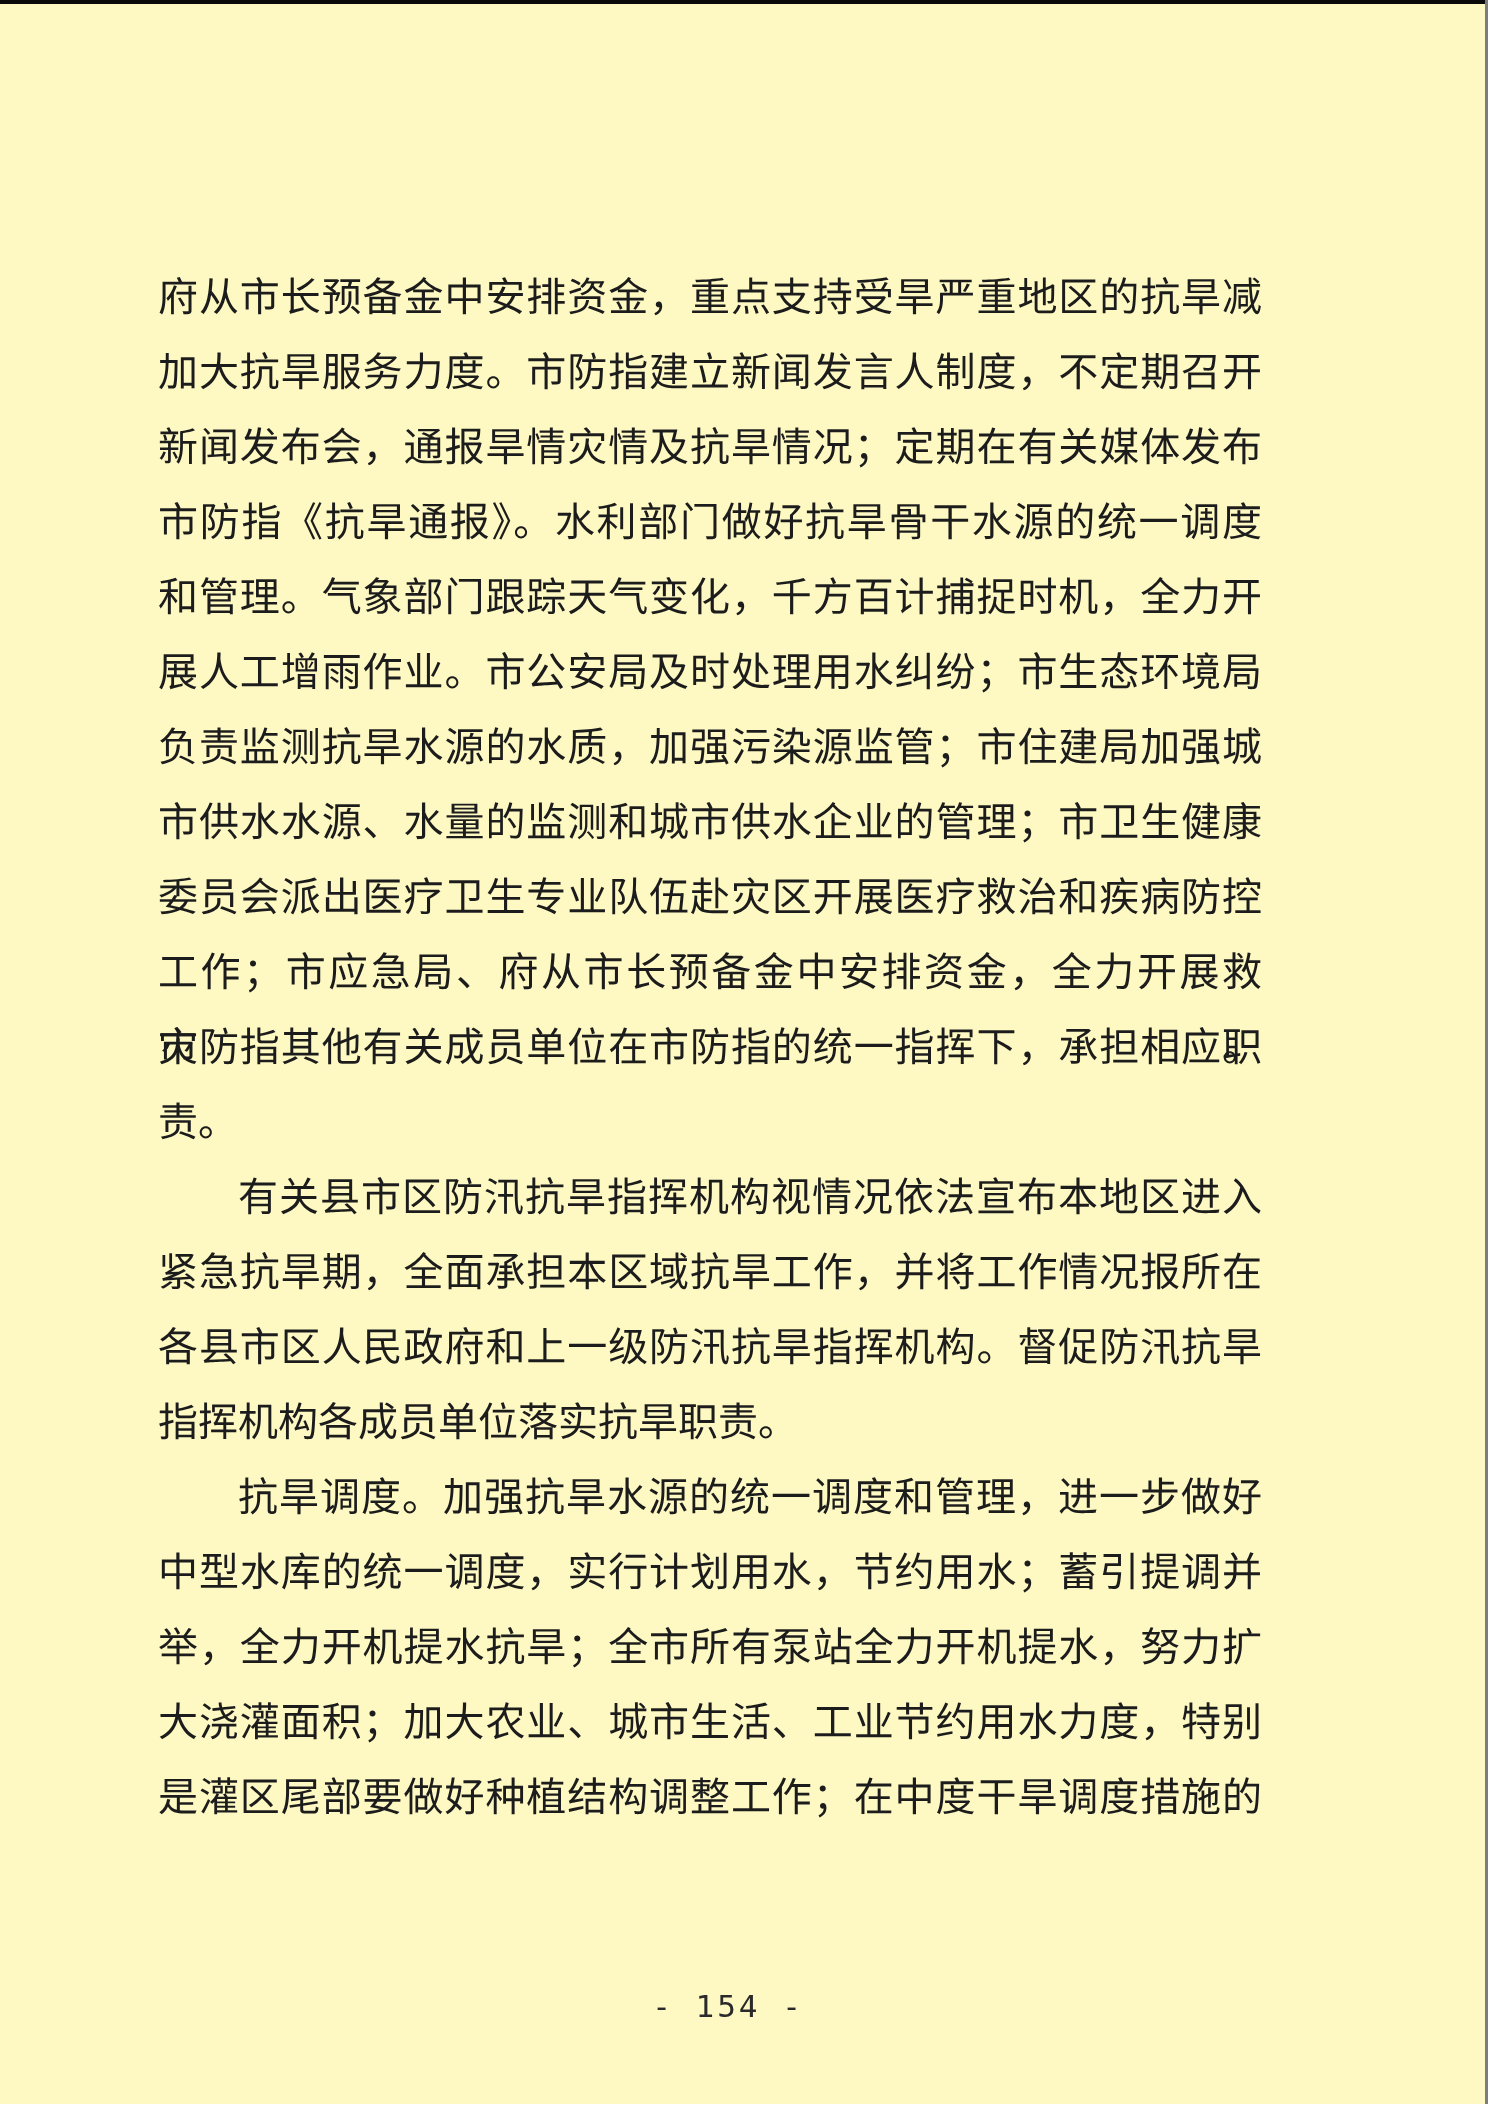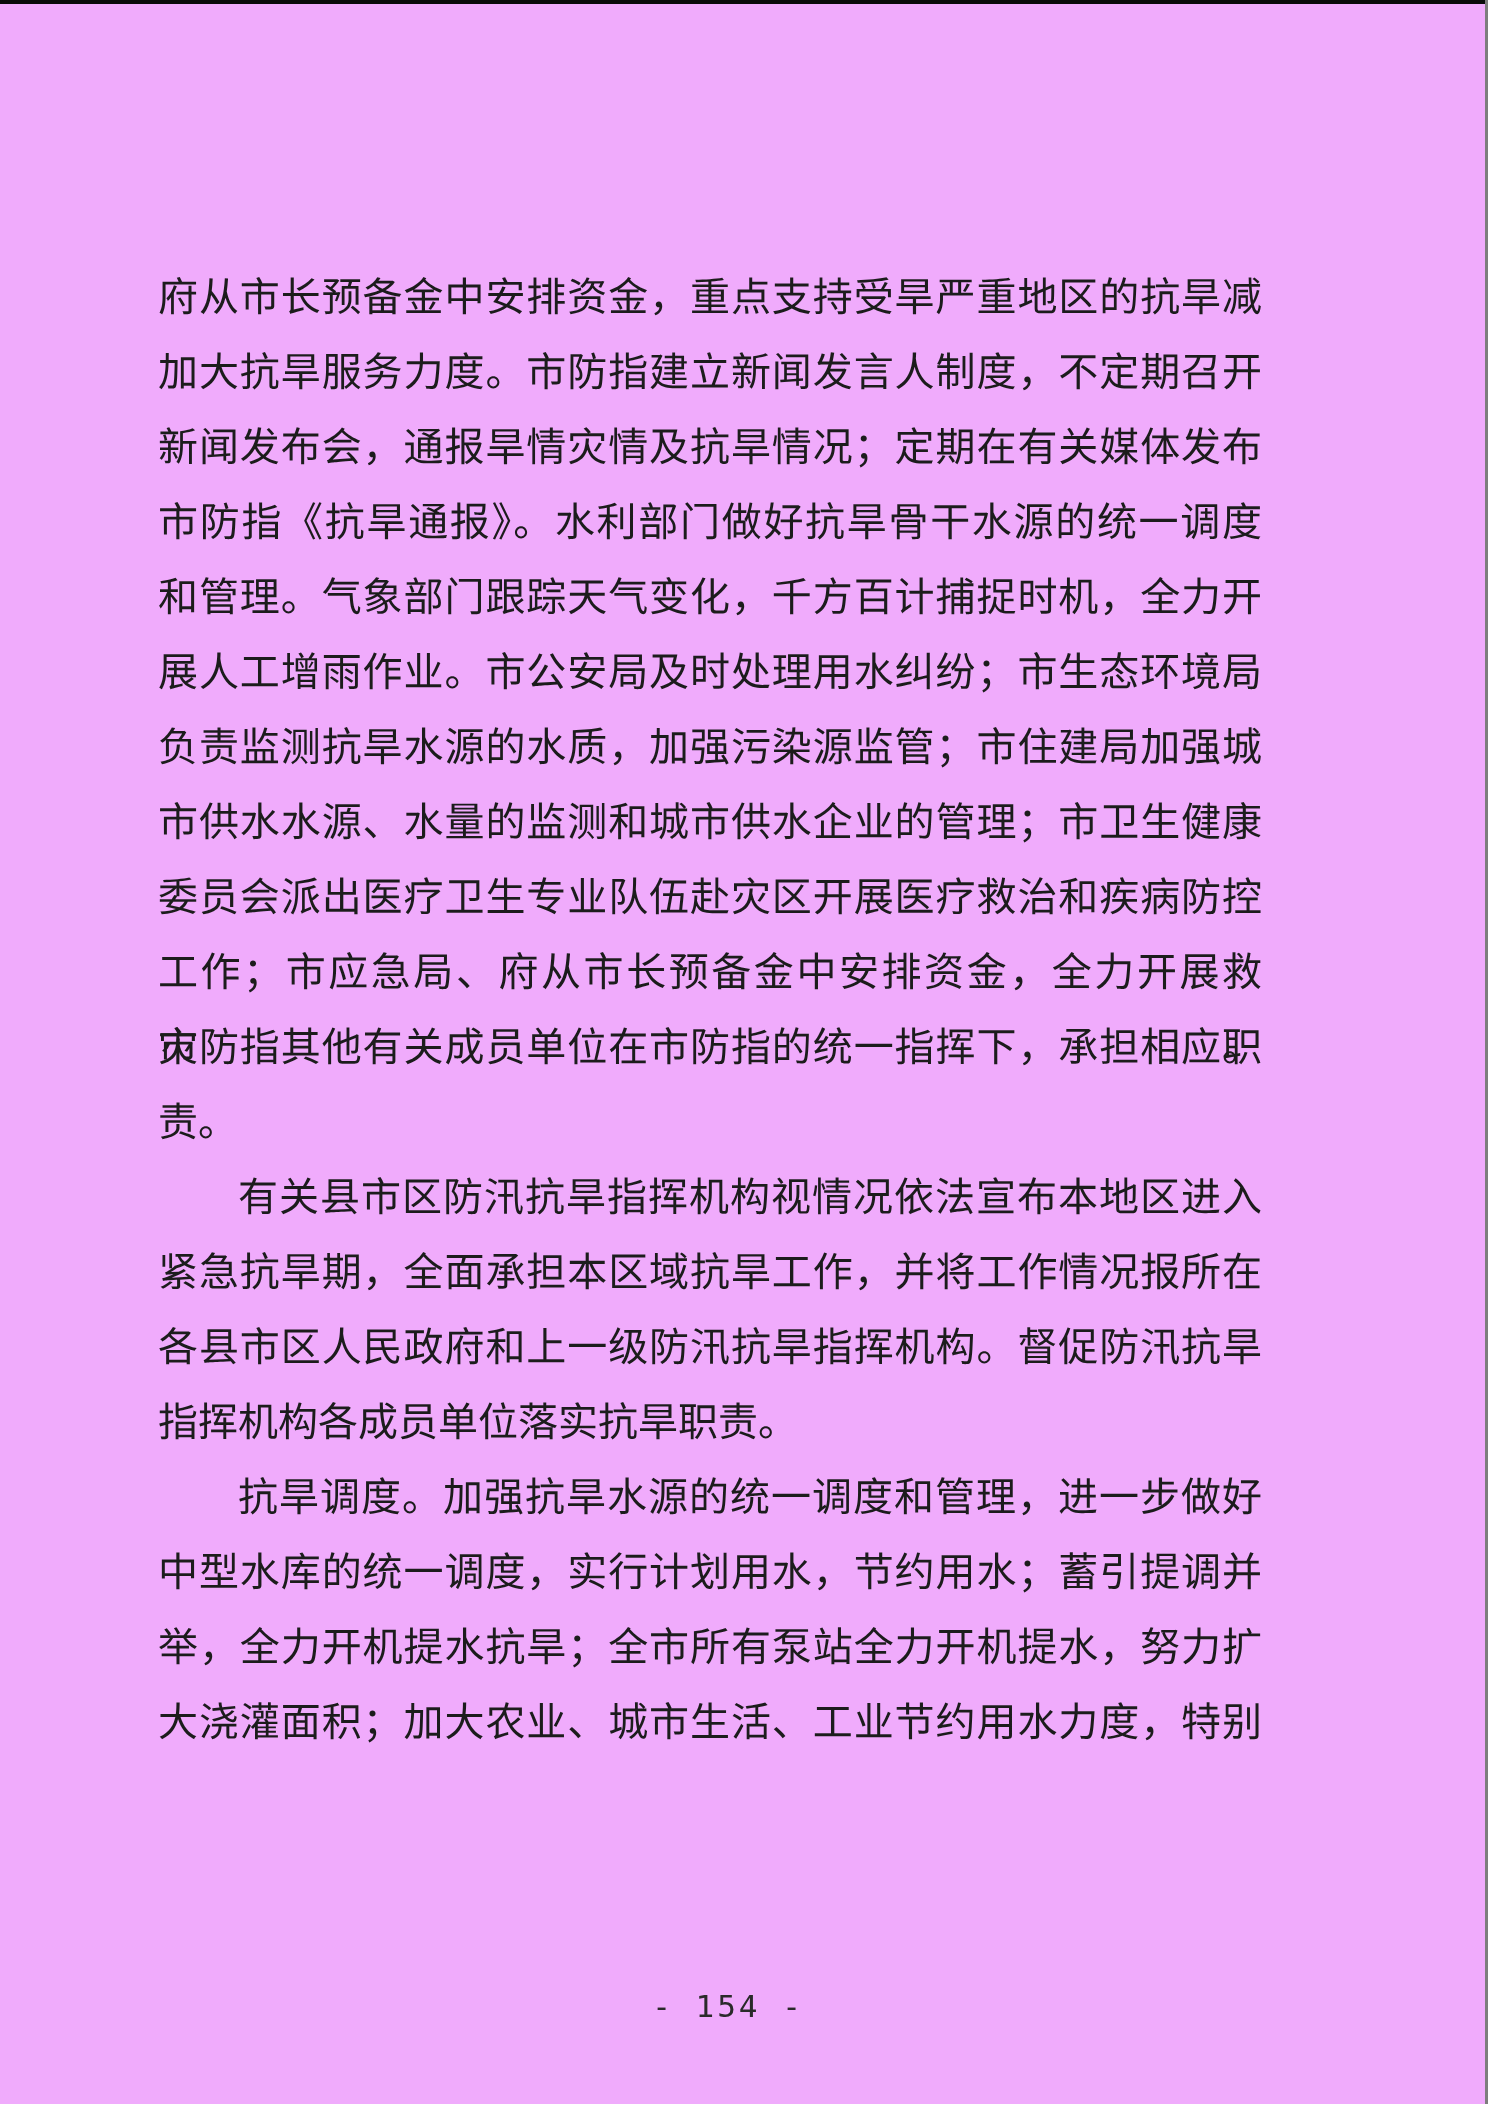--- a/index.html
+++ b/index.html
@@ -4,21 +4,21 @@
 <style>
   html, body {
     margin: 0;
     padding: 0;
     background: #ffffff;
   }
   .page {
     position: relative;
     width: 1488px;
     height: 2104px;
-    background: #f0abfc;
+    background: #fef9c3;
     overflow: hidden;
     font-family: "DejaVu Serif", "Liberation Serif", serif;
   }
   
   .top-edge {
     position: absolute;
     top: 0;
     left: 0;
     width: 100%;
     height: 4px;
@@ -89,16 +89,17 @@
       <div class="text-line">市防指其他有关成员单位在市防指的统一指挥下，承担相应职</div>
       <div class="text-line no-justify">责。</div>
       <div class="text-line indent">有关县市区防汛抗旱指挥机构视情况依法宣布本地区进入</div>
       <div class="text-line">紧急抗旱期，全面承担本区域抗旱工作，并将工作情况报所在</div>
       <div class="text-line">各县市区人民政府和上一级防汛抗旱指挥机构。督促防汛抗旱</div>
       <div class="text-line no-justify">指挥机构各成员单位落实抗旱职责。</div>
       <div class="text-line indent">抗旱调度。加强抗旱水源的统一调度和管理，进一步做好</div>
       <div class="text-line">中型水库的统一调度，实行计划用水，节约用水；蓄引提调并</div>
       <div class="text-line">举，全力开机提水抗旱；全市所有泵站全力开机提水，努力扩</div>
       <div class="text-line">大浇灌面积；加大农业、城市生活、工业节约用水力度，特别</div>
+      <div class="text-line">是灌区尾部要做好种植结构调整工作；在中度干旱调度措施的</div>
     </main>
 
   <div class="footer">- 154 -</div>
 </div>
 
 </body></html>

